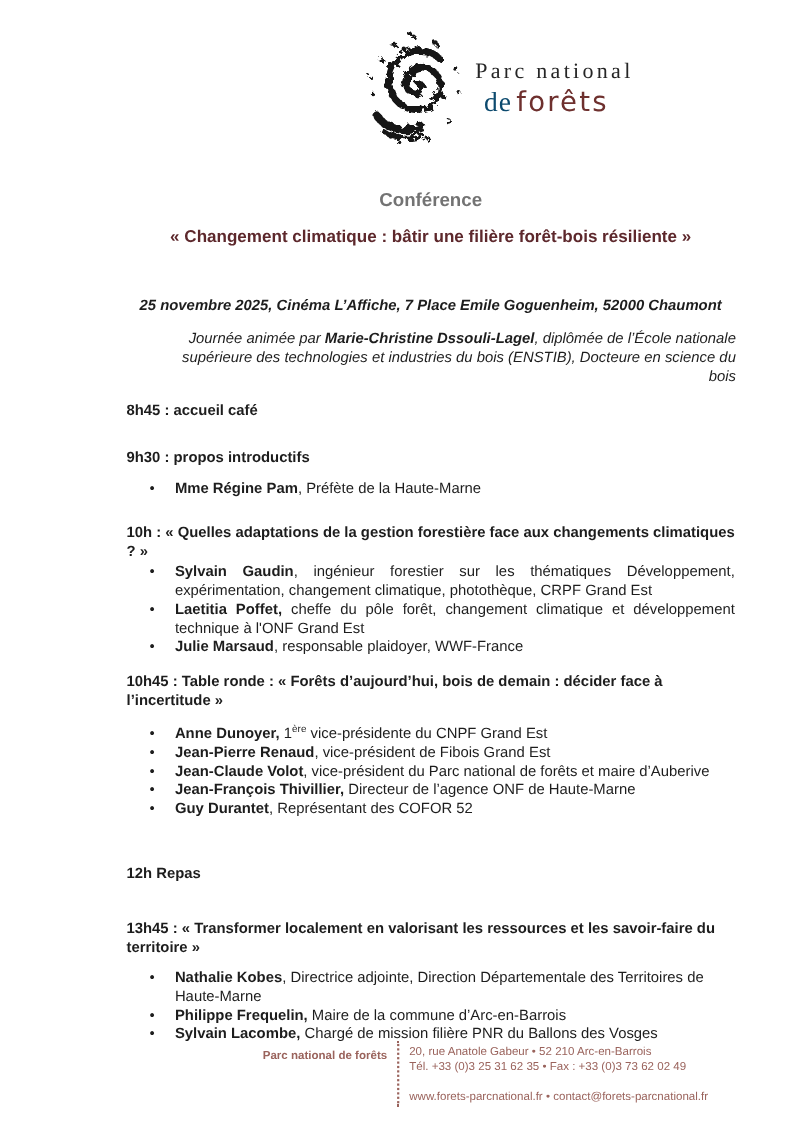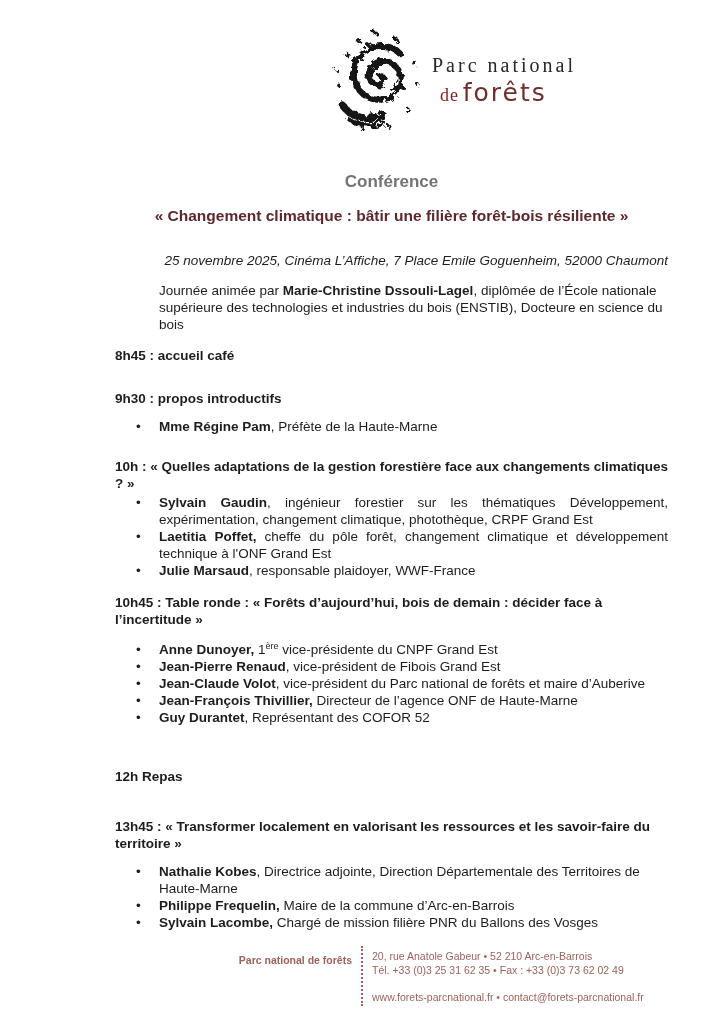--- a/index.html
+++ b/index.html
@@ -13,31 +13,31 @@
 
   
   .logo { display:flex; align-items:center; margin:22px 0 0 296px; height:120px; }
   .logo svg { flex:0 0 auto; }
   .logo-text { margin-left:-4px; white-space:nowrap; }
   .logo-line1 {
     font-family:"Liberation Serif", serif; font-size:20px; letter-spacing:3px;
     color:#262626; line-height:24px;
   }
   .logo-line2 { line-height:30px; margin-top:1px; padding-left:8px; }
-  .logo-de { font-family:"Liberation Serif", serif; font-size:18px; color:#7f1d1d; letter-spacing:1px; }
+  .logo-de { font-family:"Liberation Serif", serif; font-size:25px; color:#0c4a6e; letter-spacing:1px; }
   .logo-forets {
     font-family:"DejaVu Sans", sans-serif; font-size:25px; letter-spacing:2px;
     color:#6e302e; font-weight:400;
   }
 
   
   .title   { text-align:center; color:#737373; font-size:17px; font-weight:bold; margin:30px 0 0; line-height:20px; }
   .subtitle{ text-align:center; color:#5d282c; font-size:15.5px; font-weight:bold; margin:14px 0 0; line-height:19px; }
-  .event-details { text-align:right; font-weight:normal; font-style:italic; margin:27px 0 0; }
-  .moderator { margin:13px 0 0 44px; width:510px; }
+  .event-details { text-align:center; font-weight:bold; font-style:italic; margin:44px 0 0; }
+  .moderator { font-style:italic; margin:13px 0 0 44px; width:510px;text-align:right; }
 
   
   .agenda { margin-top:0; }
   .time-heading { font-size:13.5px; font-weight:bold; margin:0; line-height:17px; }
   .heading-line2 { display:block; padding-left:46px; }
   ul.speakers { list-style:none; margin:0; padding:0; }
   li.speaker { position:relative; padding-left:44px; }
   li.speaker::before { content:"\2022"; position:absolute; left:21px; }
   li.speaker.justify { text-align:justify; }
   li.speaker sup { font-size:9px; line-height:0; vertical-align:super; }

